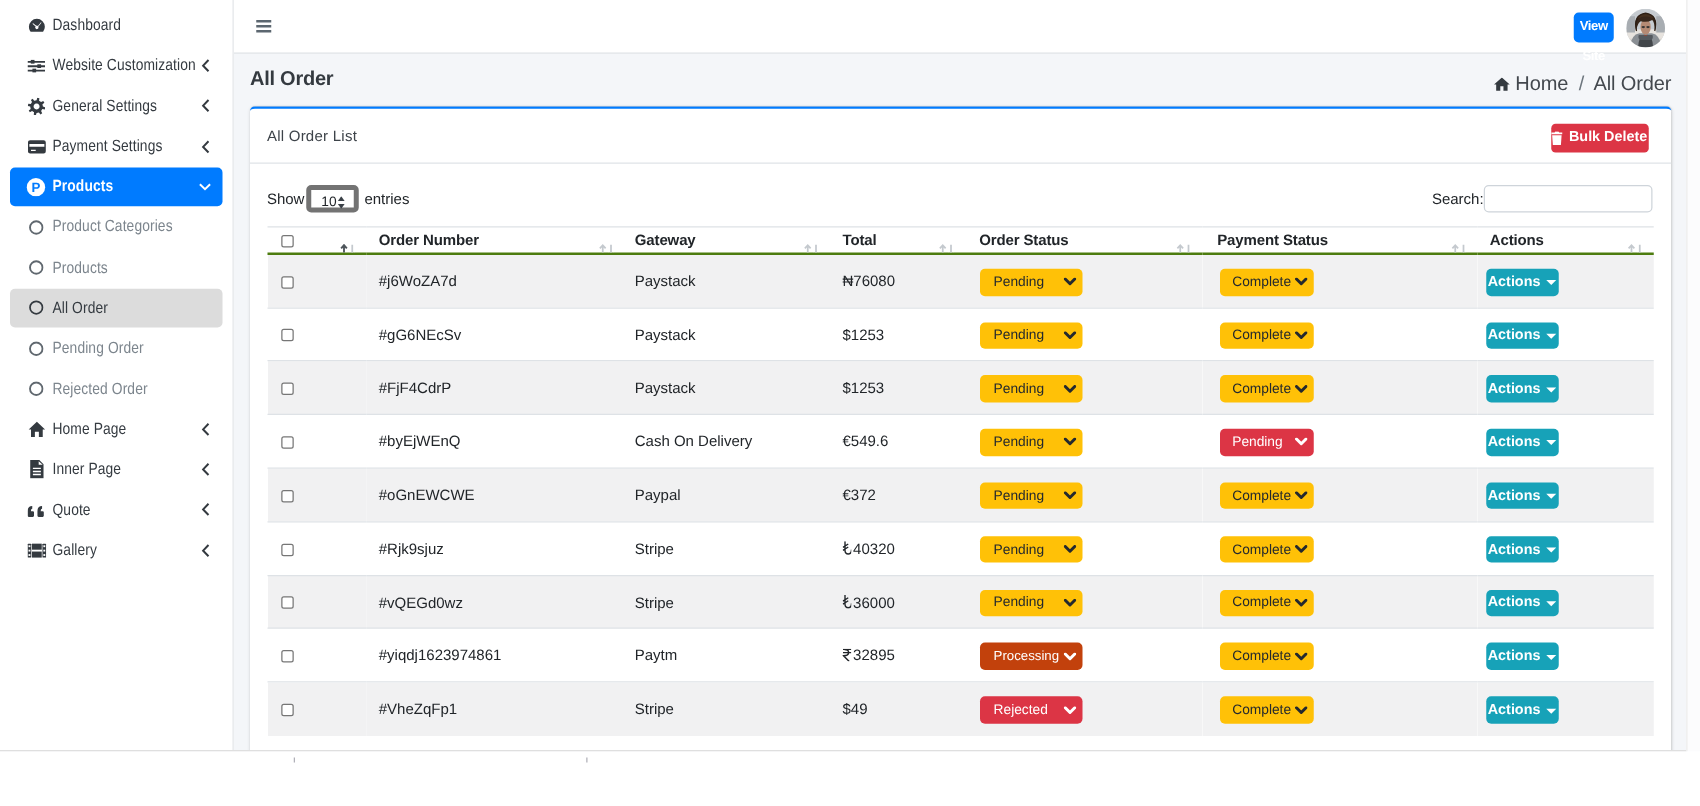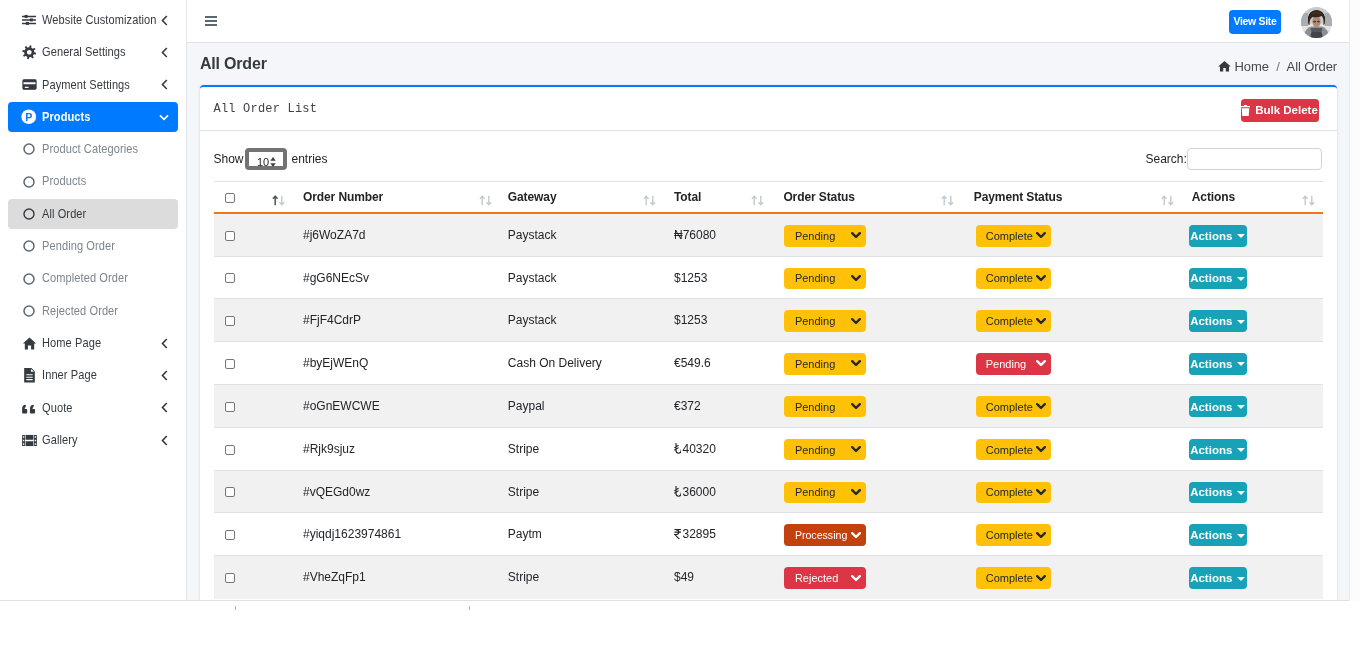--- a/index.html
+++ b/index.html
@@ -3,56 +3,56 @@
 <meta charset="utf-8">
 <style>
 *{margin:0;padding:0;box-sizing:border-box;}
 html,body{width:1360px;height:645px;background:#fff;font-family:"Liberation Sans",sans-serif;}
 .app{position:absolute;left:0;top:0;width:1349px;height:601px;background:#f4f6f9;overflow:hidden;border-bottom:1px solid #dfdfdf;}
 .rstrip{position:absolute;left:1349px;top:0;width:11px;height:601px;background:#fcfcfd;border-left:1px solid #ebebeb;}
 
 .topbar{position:absolute;left:187px;top:0;width:1162px;height:43px;background:#fff;border-bottom:1px solid #dee2e6;}
 .burger{position:absolute;left:18px;top:16px;width:11.5px;height:10px;}
 .burger i{display:block;height:2px;background:#5c6770;margin-bottom:2px;}
-.viewsite{position:absolute;left:1042px;top:10px;width:52px;height:23.5px;background:#007bff;border-radius:4px;color:#fff;font-size:10.5px;font-weight:700;text-align:center;line-height:23.5px;letter-spacing:-0.3px;}
+.viewsite{position:absolute;left:1072px;top:10px;width:32px;height:23.5px;background:#007bff;border-radius:4px;color:#fff;font-size:10.5px;font-weight:700;text-align:center;line-height:23.5px;letter-spacing:-0.3px;}
 .avatar{position:absolute;left:1114px;top:7px;width:31px;height:31px;border-radius:50%;overflow:hidden;}
 
 .sidebar{position:absolute;left:0;top:0;width:187px;height:601px;background:#fff;border-right:1px solid #e3e6e9;}
 .brand{height:43px;border-bottom:1px solid #dee2e6;position:relative;}
 .nav{padding:5px 8px 0 8px;}
 .nit{position:relative;display:block;height:30.5px;line-height:30.5px;margin-bottom:1.8px;border-radius:4px;font-size:13px;color:#343a40;white-space:nowrap;}
 .nit .ic{position:absolute;left:13px;top:0;width:16px;height:30.5px;display:flex;align-items:center;justify-content:center;}
 .nit .tx{position:absolute;left:34px;top:0;transform:scaleX(0.85);transform-origin:0 50%;letter-spacing:0.1px;}
 .nit .ar{position:absolute;right:9px;top:0;width:10px;height:30.5px;display:flex;align-items:center;justify-content:center;}
 .nit.active{background:#007bff;color:#fff;font-weight:700;}
 .nit.cur{background:#dcdcdc;}
 .nit.sub .tx{color:#7c858d;}
 .nit.cur .tx{color:#343a40;}
 .nit.sub .ic{left:12.5px;}
 
 .ptitle{position:absolute;left:200px;top:55px;font-size:16px;font-weight:700;color:#343a40;letter-spacing:-0.2px;}
-.crumbs{position:absolute;top:59px;left:1180px;width:157px;font-size:13px;letter-spacing:-0.1px;color:#43484e;white-space:nowrap;text-align:right;}
+.crumbs{position:absolute;top:59px;left:1180px;width:157px;font-size:16px;letter-spacing:-0.1px;color:#43484e;white-space:nowrap;text-align:right;}
 .crumbs .sep{color:#6c757d;padding:0 4px;}
 
 .card{position:absolute;left:199.5px;top:85px;width:1137px;height:560px;background:#fff;border-radius:4px;border-top:2.6px solid #007bff;box-shadow:0 0 1px rgba(0,0,0,.125),0 1px 3px rgba(0,0,0,.12);}
 .cardh{position:relative;height:43.5px;border-bottom:1px solid #dfe3e7;}
-.cardh .t{position:absolute;left:14px;top:15px;font-size:12px;letter-spacing:0.2px;color:#3d4349;font-family:Liberation Mono, monospace;}
+.cardh .t{position:absolute;left:14px;top:15px;font-size:12px;letter-spacing:0.2px;color:#3d4349;}
 .bulk{position:absolute;left:1041px;top:11.5px;width:78px;height:23.5px;background:#dc3545;border-radius:3.5px;color:#fff;font-size:11.5px;font-weight:700;display:flex;align-items:center;justify-content:center;gap:5px;}
 
 .ctr{position:absolute;left:0;top:43.5px;width:100%;height:50px;font-size:12px;color:#212529;}
 .ctr .show{position:absolute;left:14px;top:21px;}
 .sel{display:inline-block;width:42px;height:22px;border:4px solid #737373;border-radius:4px;font-size:11px;color:#212529;}
 .sel .v{position:absolute;left:8px;top:4px;}
 .sel svg{position:absolute;right:7px;top:5px;}
 .srch{position:absolute;left:946px;top:21px;}
 .sinput{position:absolute;left:987px;top:17px;width:135px;height:22px;border:1px solid #ced4da;border-radius:4px;background:#fff;}
 
 .tbl{position:absolute;left:14px;top:93.9px;width:1109px;border-collapse:collapse;table-layout:fixed;font-size:12px;color:#212529;}
 .tbl th,.tbl td{border-top:1px solid #dee2e6;padding:0 10px;text-align:left;font-weight:400;overflow:hidden;white-space:nowrap;}
-.tbl thead th{height:32px;font-weight:700;border-bottom:2px solid #f97316;position:relative;letter-spacing:-0.1px;}
+.tbl thead th{height:22px;font-weight:700;border-bottom:2px solid #4d7c0f;position:relative;letter-spacing:-0.1px;}
 .tbl tbody td{height:42.8px;}
 .tbl tbody tr.odd{background:#f1f1f2;}
 .tbl th:nth-child(3),.tbl td:nth-child(3){padding-left:8px;}
 .tbl th:nth-child(5),.tbl td:nth-child(5){padding-left:11px;}
 .tbl th:nth-child(6),.tbl td:nth-child(6){padding-left:12px;}
 .sort{position:absolute;right:8px;top:13px;width:13px;height:11px;}
 .cb{margin-left:1px;width:10px;height:10px;border:1px solid #767676;border-radius:2px;background:#fff;display:inline-block;vertical-align:middle;}
 
 .bdg{height:21.5px;border-radius:4px;display:flex;align-items:center;position:relative;font-size:11px;margin-left:1px;margin-top:1.5px;}
 .bdg .bt{position:absolute;left:10.5px;}
@@ -92,20 +92,28 @@
       <path d="M14 20.6 q1.5 1 3 0 l-0.4 1.2 h-2.2 Z" fill="#8c4a3c"></path>
       <path d="M7.8 18 Q5.2 4.3 15.5 3.8 Q25.8 4.3 23.2 18 Q22.6 10.5 20.8 8.9 Q16.5 11.2 11.6 9.9 Q9 11 7.8 18 Z" fill="#38271c"></path>
       <path d="M7.8 18 Q4.4 4.6 15.5 3 Q26.6 4.6 23.2 18 L22.3 17.6 Q24.6 6.3 15.5 4.8 Q6.4 6.3 8.7 17.6 Z" fill="#2e1f15"></path>
       <path d="M9 8 Q11 4.5 15.5 4.2 Q20 4.5 22 8 Q18 6 15.5 6.2 Q13 6 9 8 Z" fill="#45301f"></path>
     </svg></div>
   </header>
   <aside class="sidebar">
     <nav class="nav">
       <span class="nit">
           <span class="ic">
+            <svg width="15" height="15" viewBox="0 0 16 16">
+              <path fill="#343a40" d="M8 2.2a6.8 6.8 0 0 0-6.8 6.8c0 1.6.6 3.1 1.5 4.3h10.6a6.9 6.9 0 0 0 1.5-4.3A6.8 6.8 0 0 0 8 2.2zm3.9 3.3l-2.7 3.4a1.4 1.4 0 1 1-2.3-.2L4.2 6.5l.6-.6 2.7 2.2a1.5 1.5 0 0 1 1.4.2l2.6-3.2z"></path>
+            </svg>
+          </span>
+          <span class="tx">Dashboard</span>
+        </span>
+      <span class="nit">
+          <span class="ic">
             <svg width="14" height="14" viewBox="0 0 16 16" fill="none" stroke="#343a40" stroke-width="1.7">
               <path d="M0 4h16M0 8h16M0 12h16"></path>
               <rect x="3" y="2.2" width="3.4" height="3.4" fill="#343a40" stroke="none"></rect>
               <rect x="9" y="6.2" width="3.4" height="3.4" fill="#343a40" stroke="none"></rect>
               <rect x="4.5" y="10.2" width="3.4" height="3.4" fill="#343a40" stroke="none"></rect>
             </svg>
           </span>
           <span class="tx">Website Customization</span>
           <span class="ar">
             <svg width="7" height="11" viewBox="0 0 7 11">
@@ -178,28 +186,20 @@
           </span>
           <span class="tx">All Order</span>
         </span>
       <span class="nit sub">
           <span class="ic">
             <svg width="12" height="12" viewBox="0 0 12 12">
               <circle cx="6" cy="6" r="5" fill="none" stroke="#60686f" stroke-width="1.5"></circle>
             </svg>
           </span>
           <span class="tx">Pending Order</span>
-        </span>
-      <span class="nit sub">
-          <span class="ic">
-            <svg width="12" height="12" viewBox="0 0 12 12">
-              <circle cx="6" cy="6" r="5" fill="none" stroke="#60686f" stroke-width="1.5"></circle>
-            </svg>
-          </span>
-          <span class="tx">Completed Order</span>
         </span>
       <span class="nit sub">
           <span class="ic">
             <svg width="12" height="12" viewBox="0 0 12 12">
               <circle cx="6" cy="6" r="5" fill="none" stroke="#60686f" stroke-width="1.5"></circle>
             </svg>
           </span>
           <span class="tx">Rejected Order</span>
         </span>
       <span class="nit">

